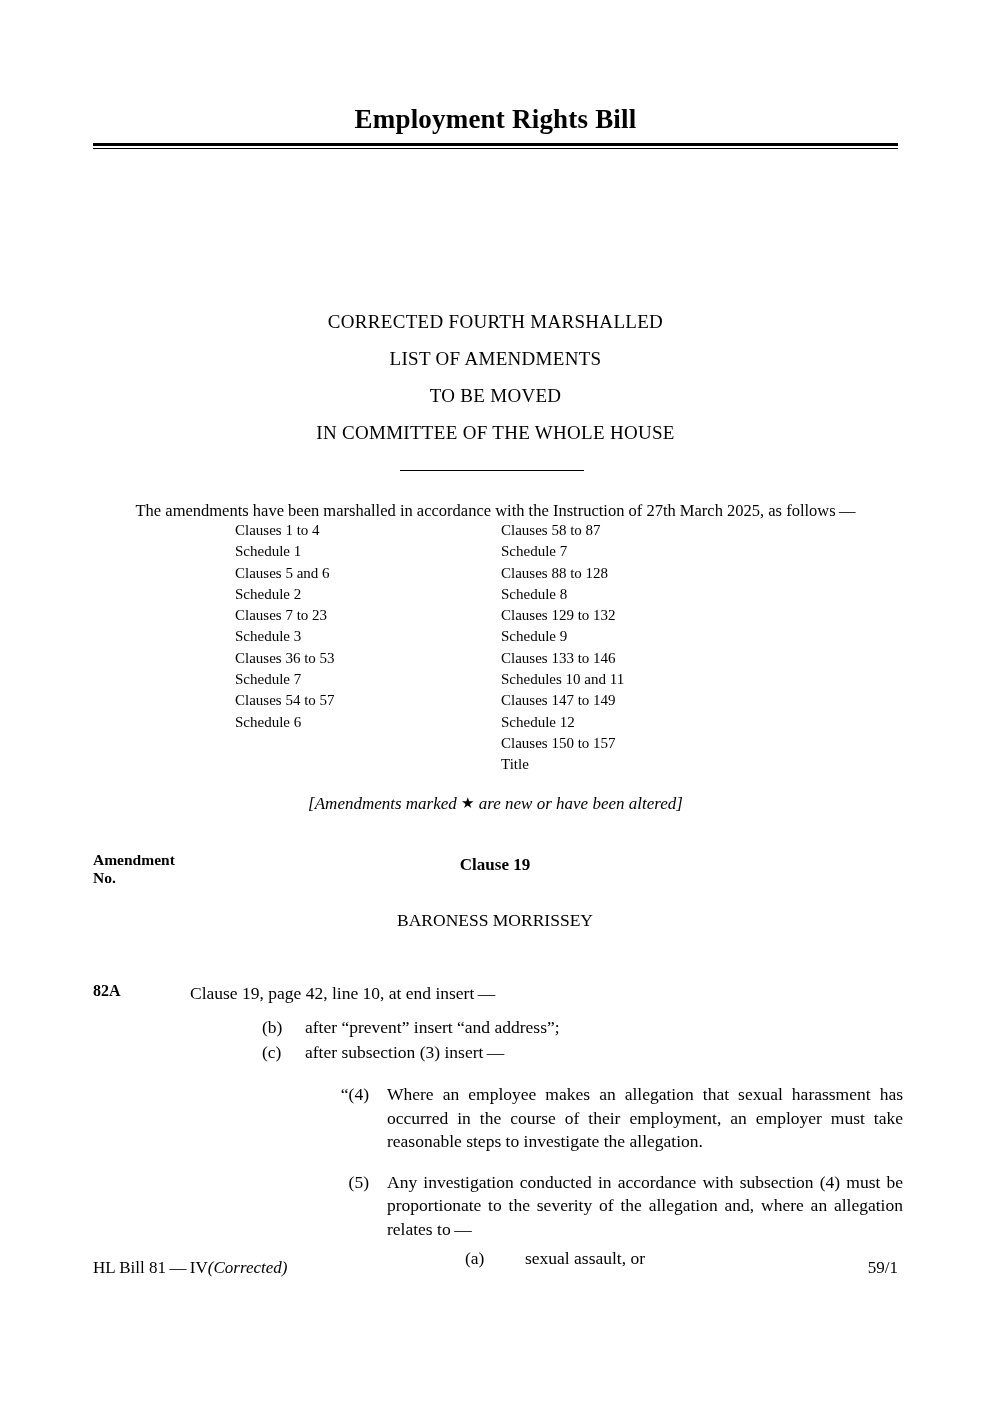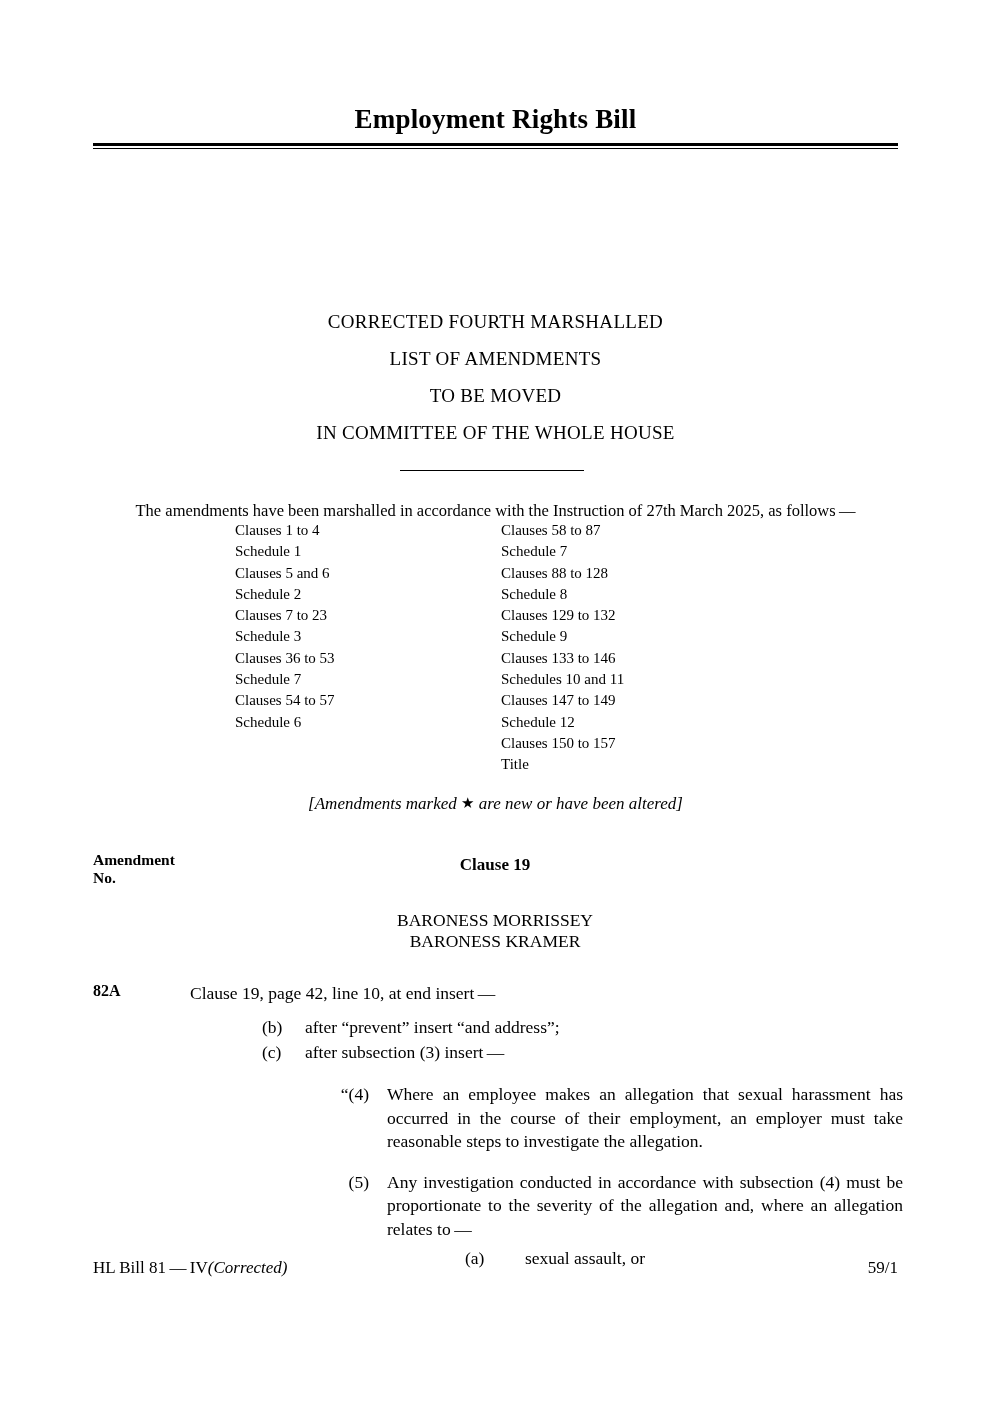--- a/index.html
+++ b/index.html
@@ -308,21 +308,20 @@
 
   <div class="amend-no-label">
     <div>Amendment</div>
     <div>No.</div>
   </div>
 
   <div class="clause-heading">Clause 19</div>
 
   <div class="sponsors">
     <div>BARONESS MORRISSEY</div>
-    <div>BARONESS KRAMER</div>
   </div>
 
   <div class="amendment">
     <div class="amend-row">
       <span class="amend-num">82A</span>
       <div class="amend-lead">Clause 19, page 42, line 10, at end insert —</div>
     </div>
 
     <div class="sub-list">
       <div class="sub-item">

